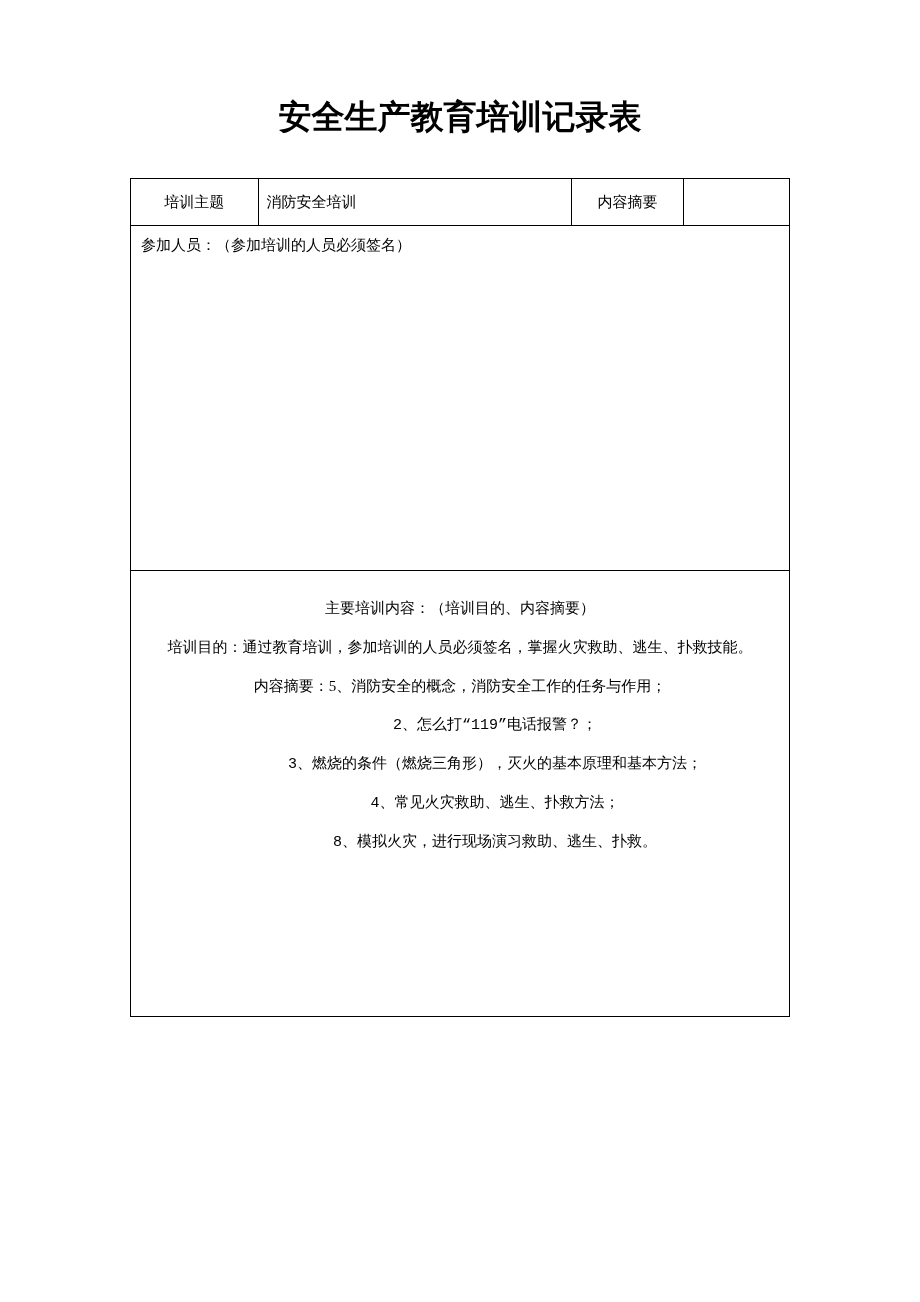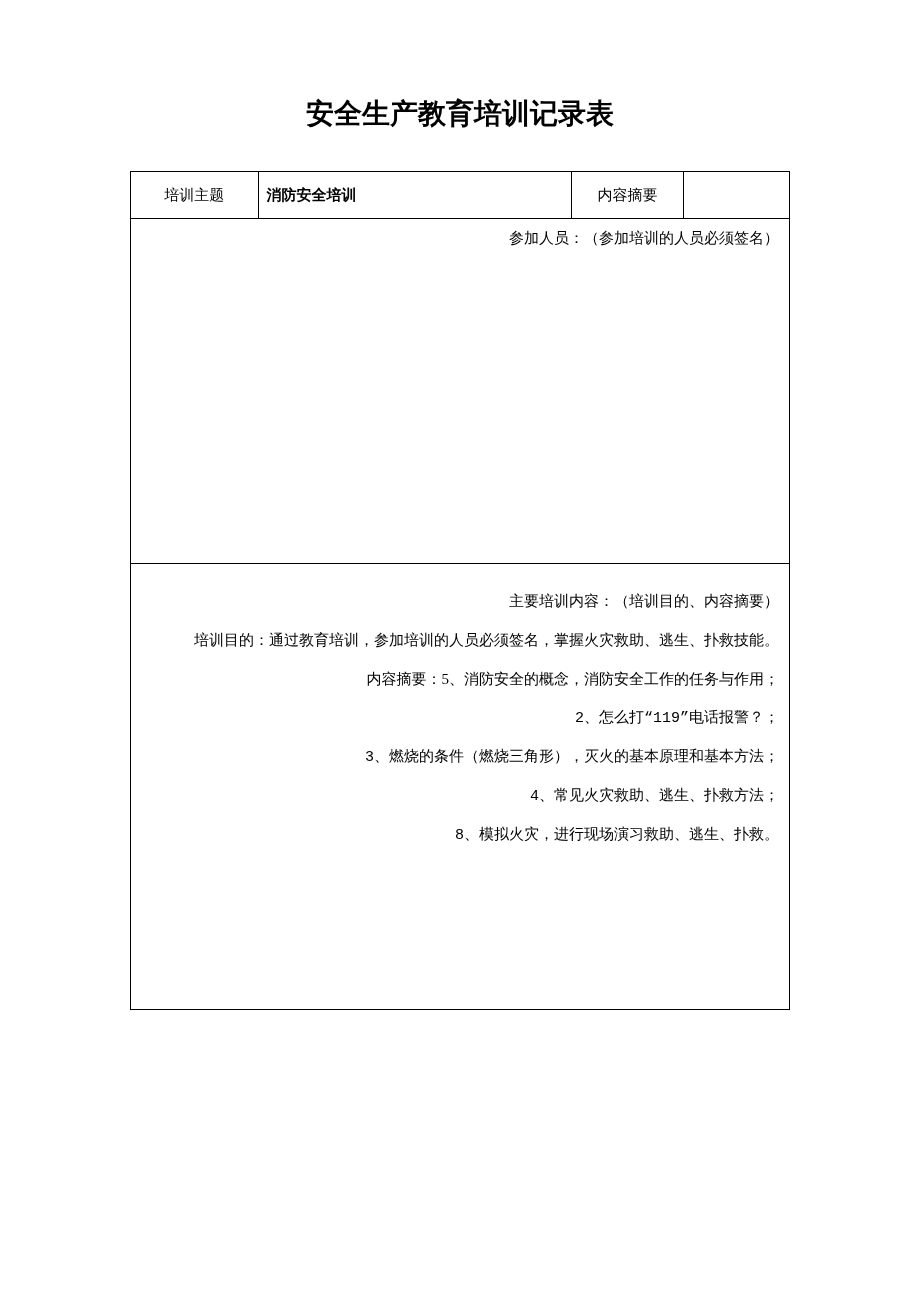--- a/index.html
+++ b/index.html
@@ -9,21 +9,21 @@
     }
     body {
       background: #ffffff;
       font-family: "SimSun", "宋体", serif;
       width: 920px;
       height: 1302px;
       padding: 95px 130px 0;
     }
     .title {
       text-align: center;
-      font-size: 28px;
+      font-size: 33px;
       font-weight: bold;
       font-family: "SimSun", "宋体", serif;
       margin-bottom: 38px;
     }
     table {
       border-collapse: collapse;
       width: 100%;
       font-size: 15px;
     }
     td {
@@ -33,36 +33,36 @@
       height: 47px;
     }
     .label-cell {
       text-align: center;
     }
     .value-cell {
       text-align: left;
       padding-left: 8px;
     }
     .bold-value {
-      font-weight: bold;
+      font-weight: normal;
     }
     .right-cell {
       text-align: right;
       padding-right: 10px;
     }
     .participants-cell {
       height: 345px;
       vertical-align: top;
       padding: 10px 10px;
-      text-align: right;
+      text-align: left;
     }
     .content-cell {
       vertical-align: top;
       padding: 18px 10px;
-      text-align: right;
+      text-align: center;
       line-height: 2.6;
       height: 446px;
     }
     .content-cell .indent {
       display: block;
       padding-left: 70px;
       font-family: Liberation Mono, monospace;
     }
   </style>
 </head>

